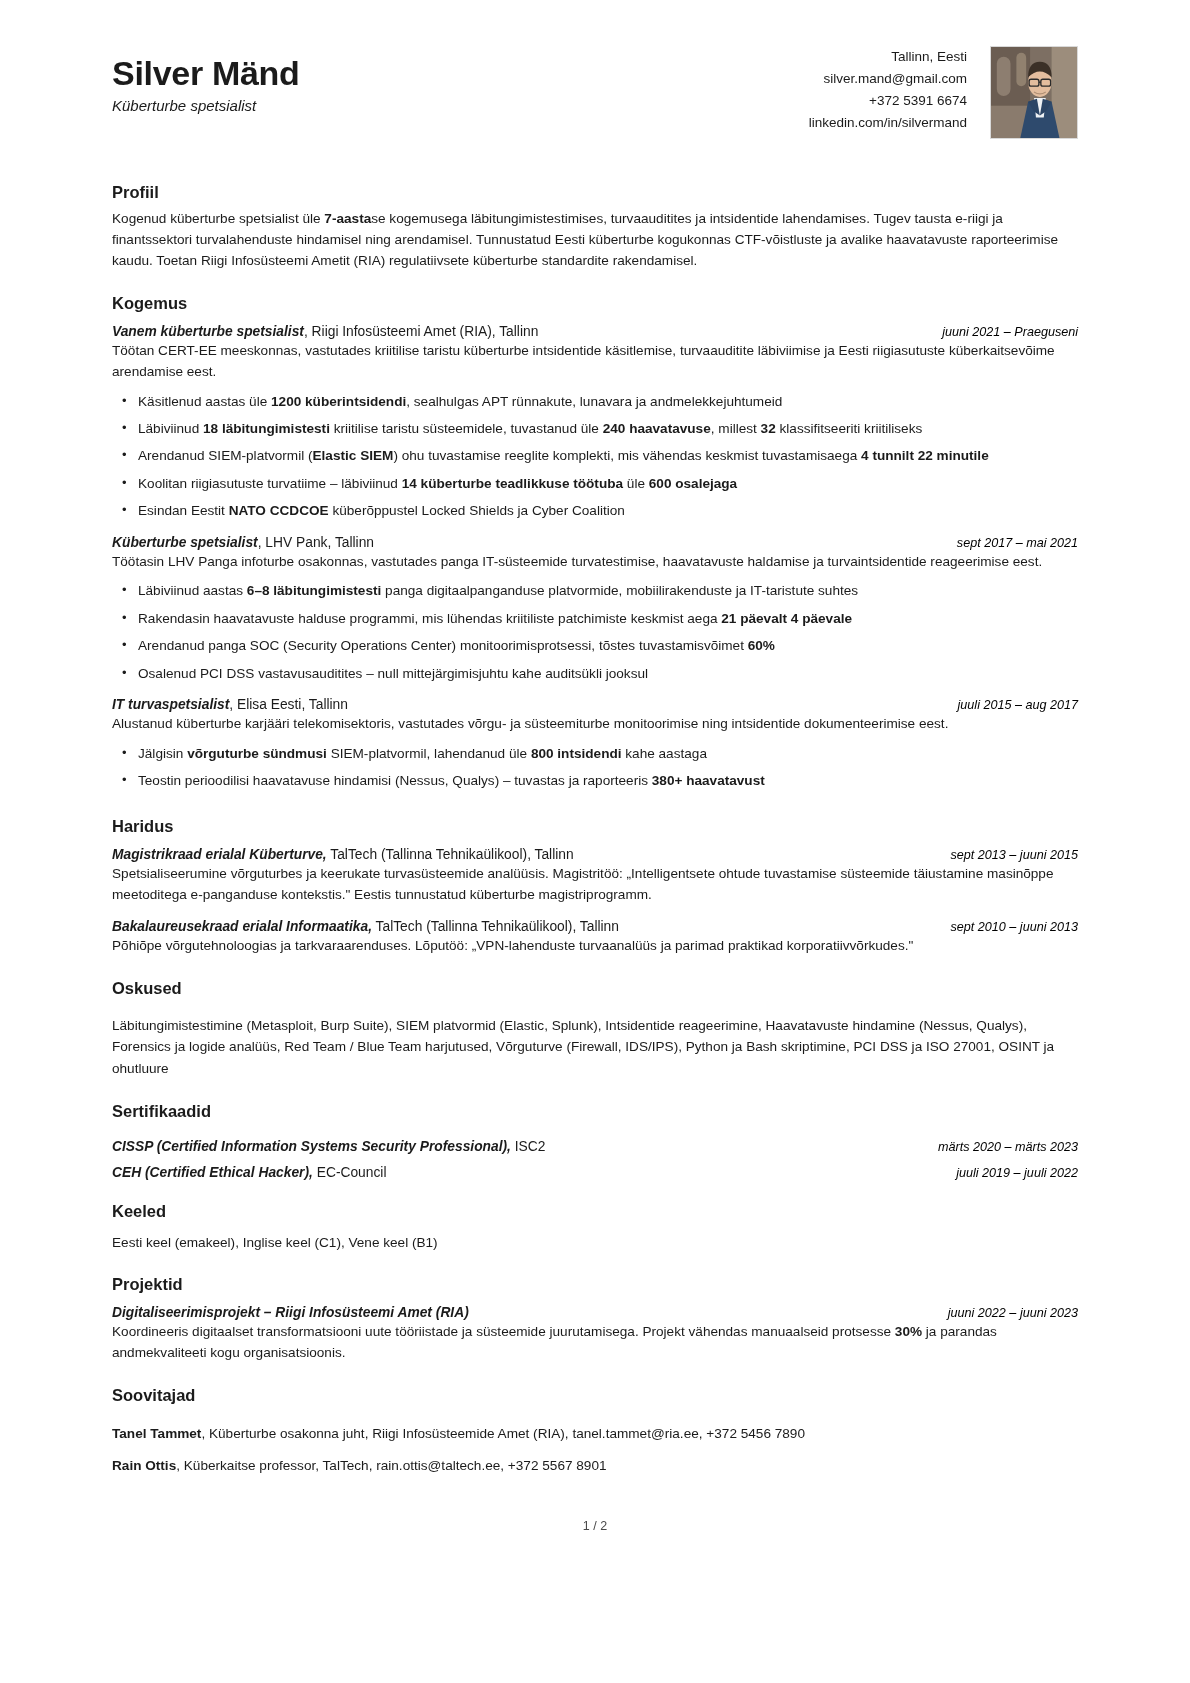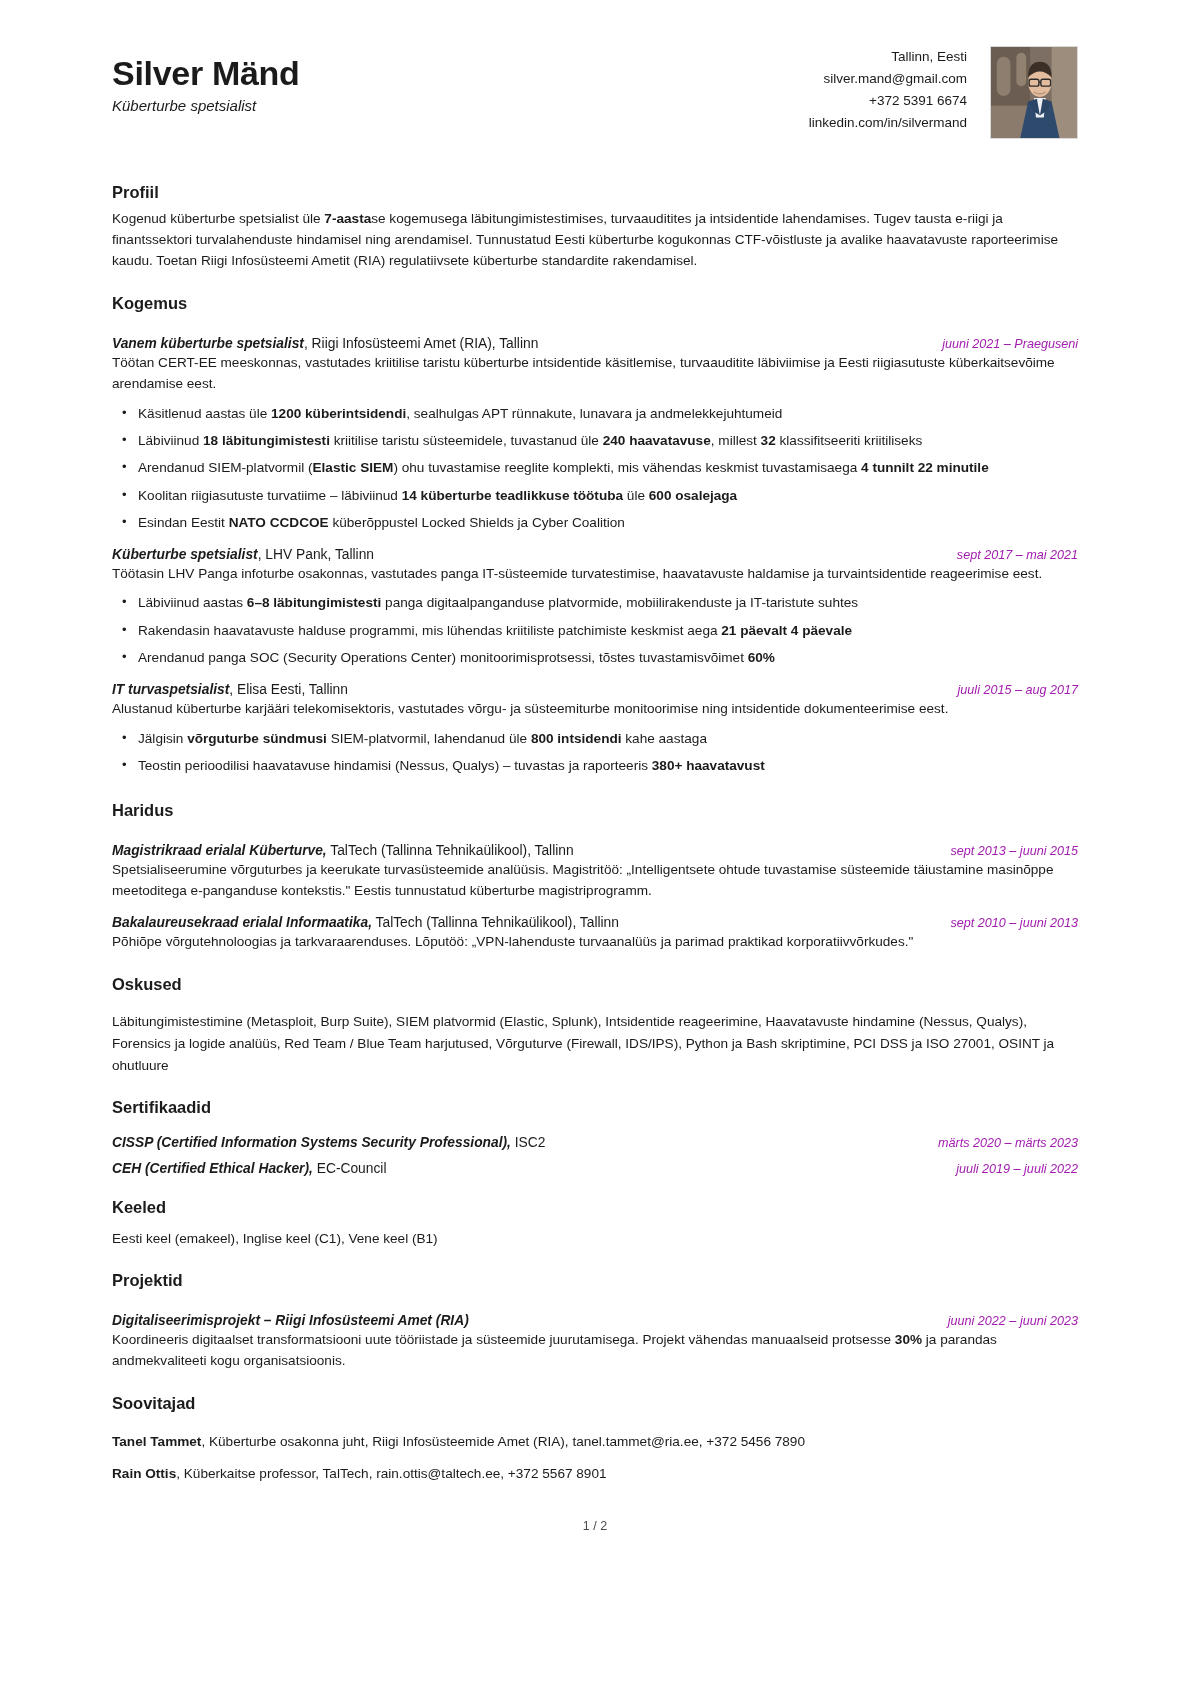--- a/index.html
+++ b/index.html
@@ -109,21 +109,21 @@
   }
 
   p.body-text, .body-text {
     font-size: 13.6px;
     line-height: 1.54;
     color: #1b1b1b;
     text-align: left;
   }
 
   .entry { margin-top: 13px; }
-  .entry:first-of-type { margin-top: 16px; }
+  .entry:first-of-type { margin-top: 4px; }
 
   .entry-head {
     display: flex;
     justify-content: space-between;
     align-items: baseline;
     gap: 18px;
     margin-bottom: 2px;
   }
 
   .entry-title {
@@ -131,21 +131,21 @@
     color: #1b1b1b;
   }
   .entry-title b {
     font-weight: bold;
     font-style: italic;
   }
 
   .entry-date {
     font-size: 12.6px;
     font-style: italic;
-    color: #a21caf;
+    color: #000000;
     white-space: nowrap;
     flex: 0 0 auto;
   }
 
   .entry-desc {
     font-size: 13.6px;
     line-height: 1.54;
     margin-bottom: 4px;
   }
 
@@ -274,20 +274,21 @@
         <div class="entry">
           <div class="entry-head">
             <div class="entry-title"><b>Küberturbe spetsialist</b><span>, LHV Pank, Tallinn</span></div>
             <div class="entry-date">sept 2017 – mai 2021</div>
           </div>
           <div class="entry-desc">Töötasin LHV Panga infoturbe osakonnas, vastutades panga IT-süsteemide turvatestimise, haavatavuste haldamise ja turvaintsidentide reageerimise eest.</div>
           <ul class="bullets">
             <li><span>Läbiviinud aastas </span><b>6–8 läbitungimistesti</b><span> panga digitaalpanganduse platvormide, mobiilirakenduste ja IT-taristute suhtes</span></li>
             <li><span>Rakendasin haavatavuste halduse programmi, mis lühendas kriitiliste patchimiste keskmist aega </span><b>21 päevalt 4 päevale</b></li>
             <li><span>Arendanud panga SOC (Security Operations Center) monitoorimisprotsessi, tõstes tuvastamisvõimet </span><b>60%</b></li>
+            <li><span>Osalenud PCI DSS vastavusauditites – null mittejärgimisjuhtu kahe auditsükli jooksul</span></li>
           </ul>
         </div>
         <div class="entry">
           <div class="entry-head">
             <div class="entry-title"><b>IT turvaspetsialist</b><span>, Elisa Eesti, Tallinn</span></div>
             <div class="entry-date">juuli 2015 – aug 2017</div>
           </div>
           <div class="entry-desc">Alustanud küberturbe karjääri telekomisektoris, vastutades võrgu- ja süsteemiturbe monitoorimise ning intsidentide dokumenteerimise eest.</div>
           <ul class="bullets">
             <li><span>Jälgisin </span><b>võrguturbe sündmusi</b><span> SIEM-platvormil, lahendanud üle </span><b>800 intsidendi</b><span> kahe aastaga</span></li>

